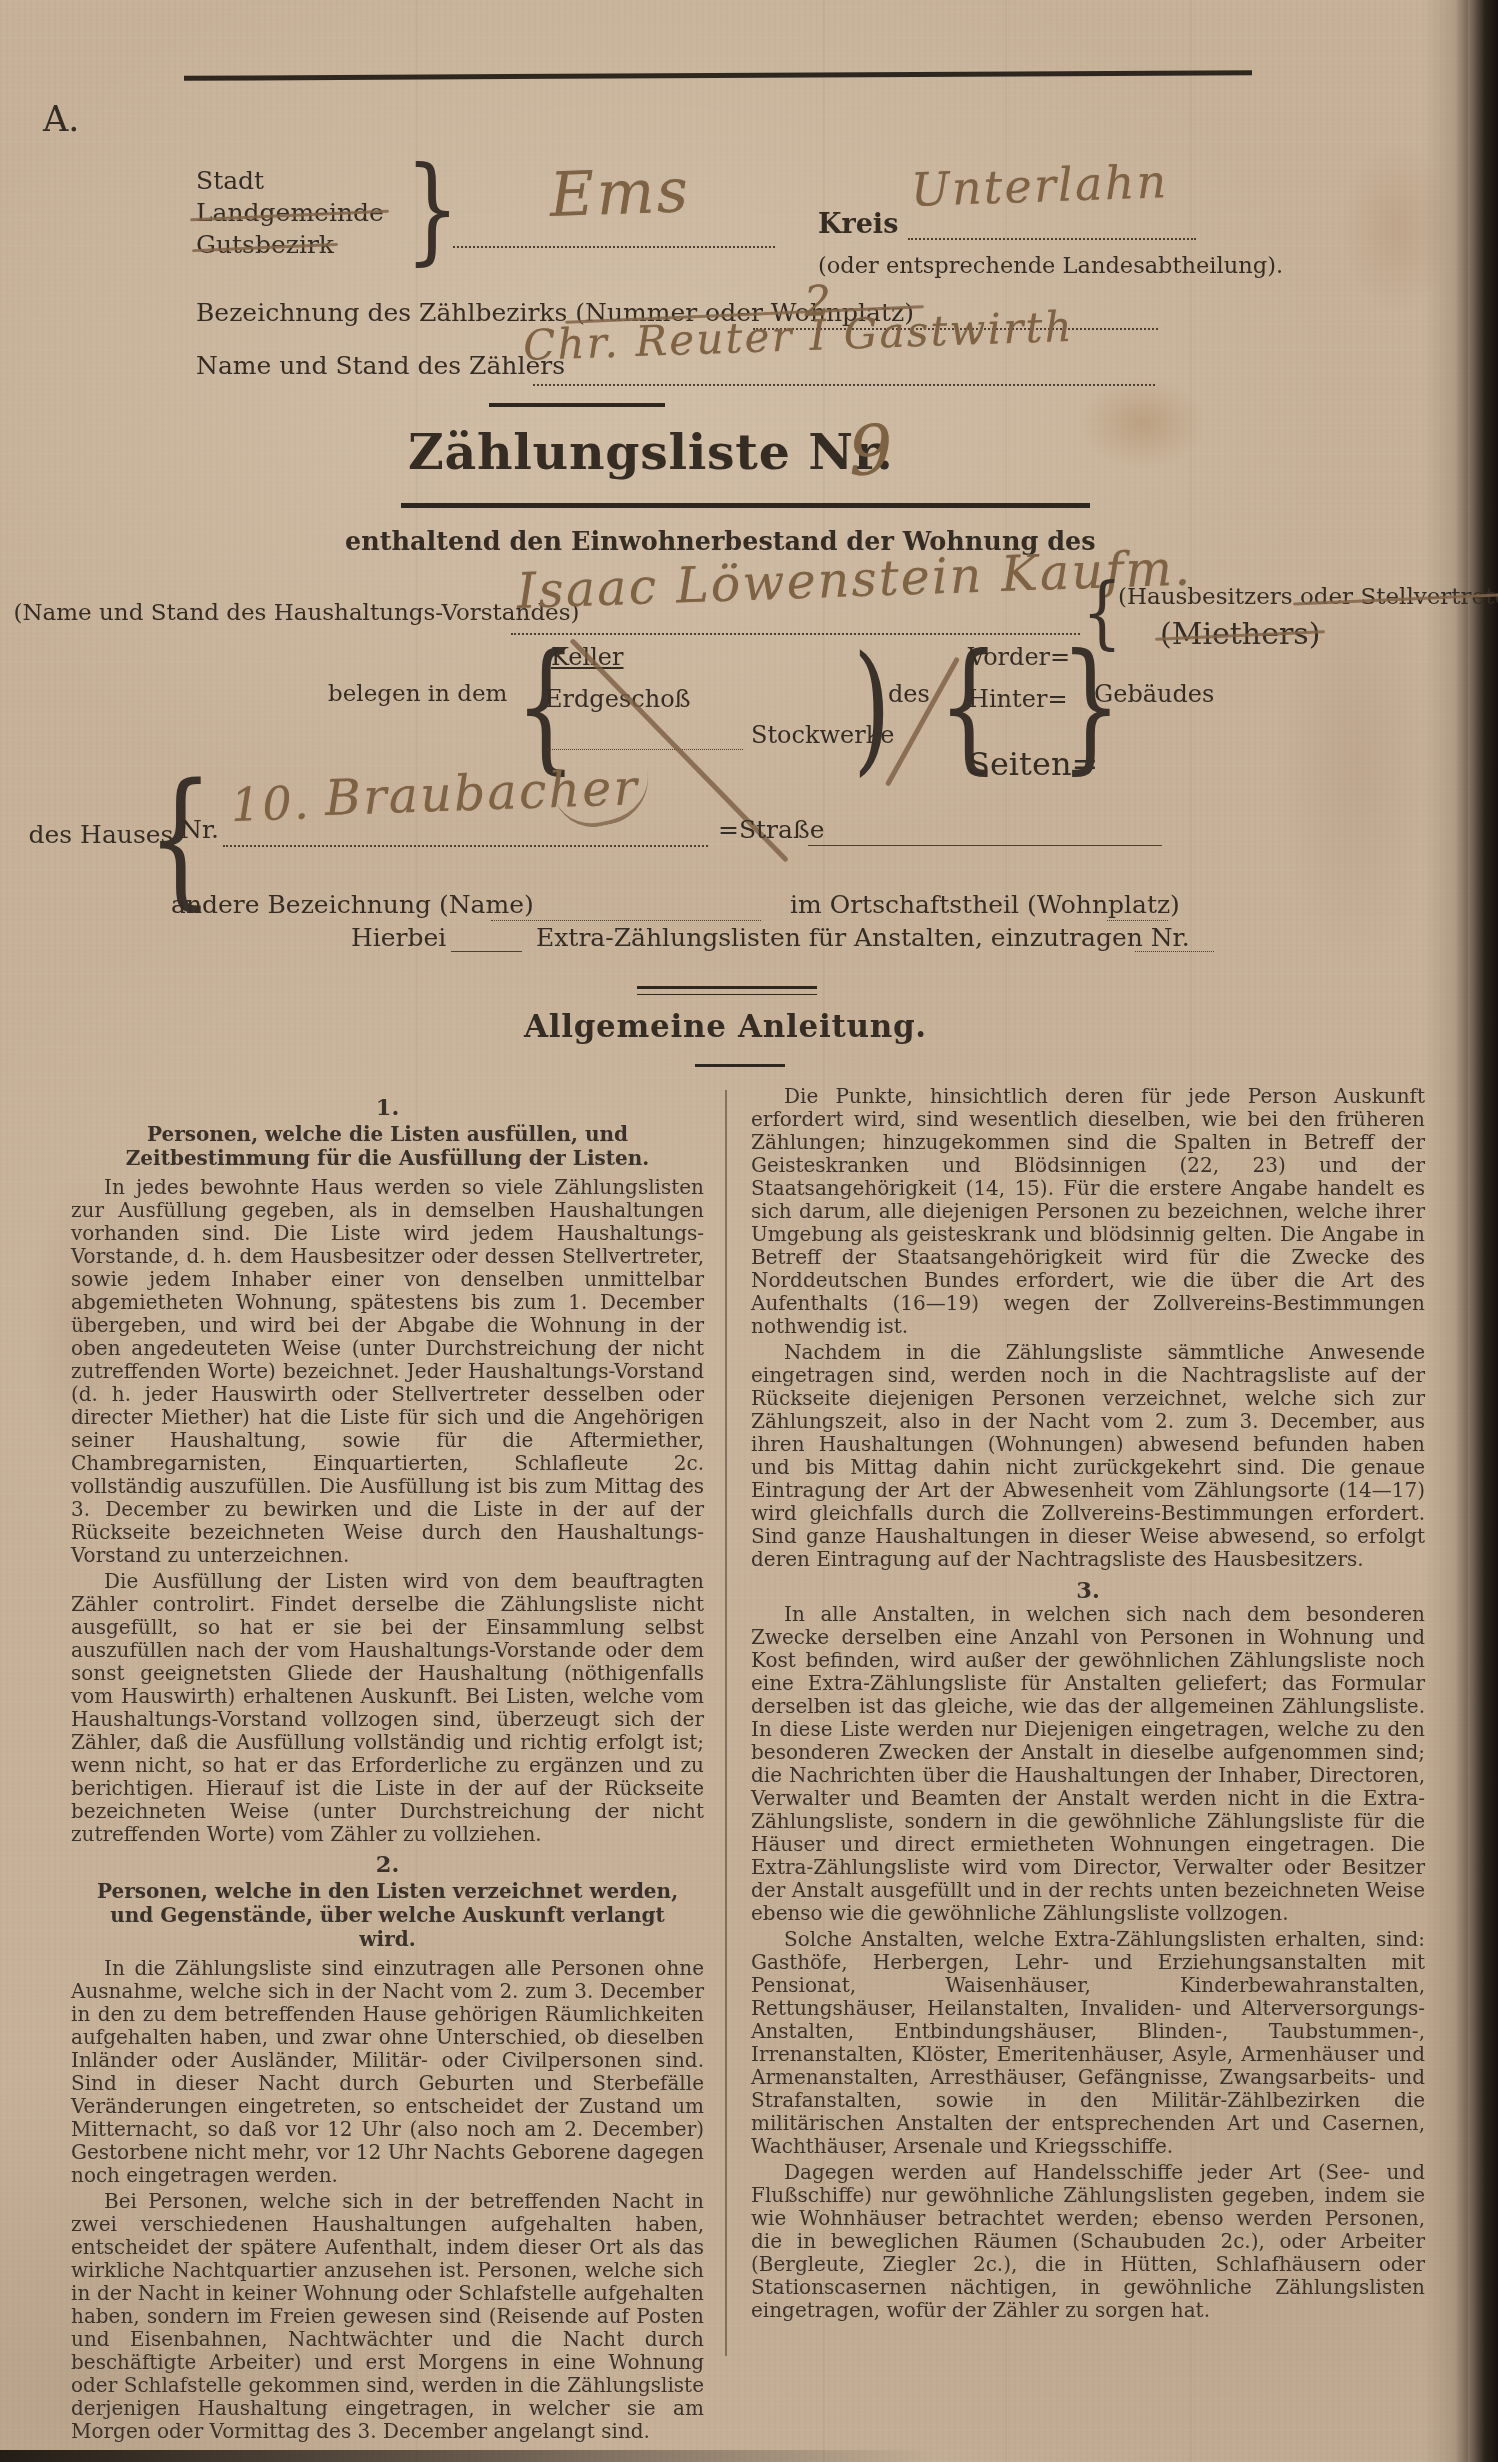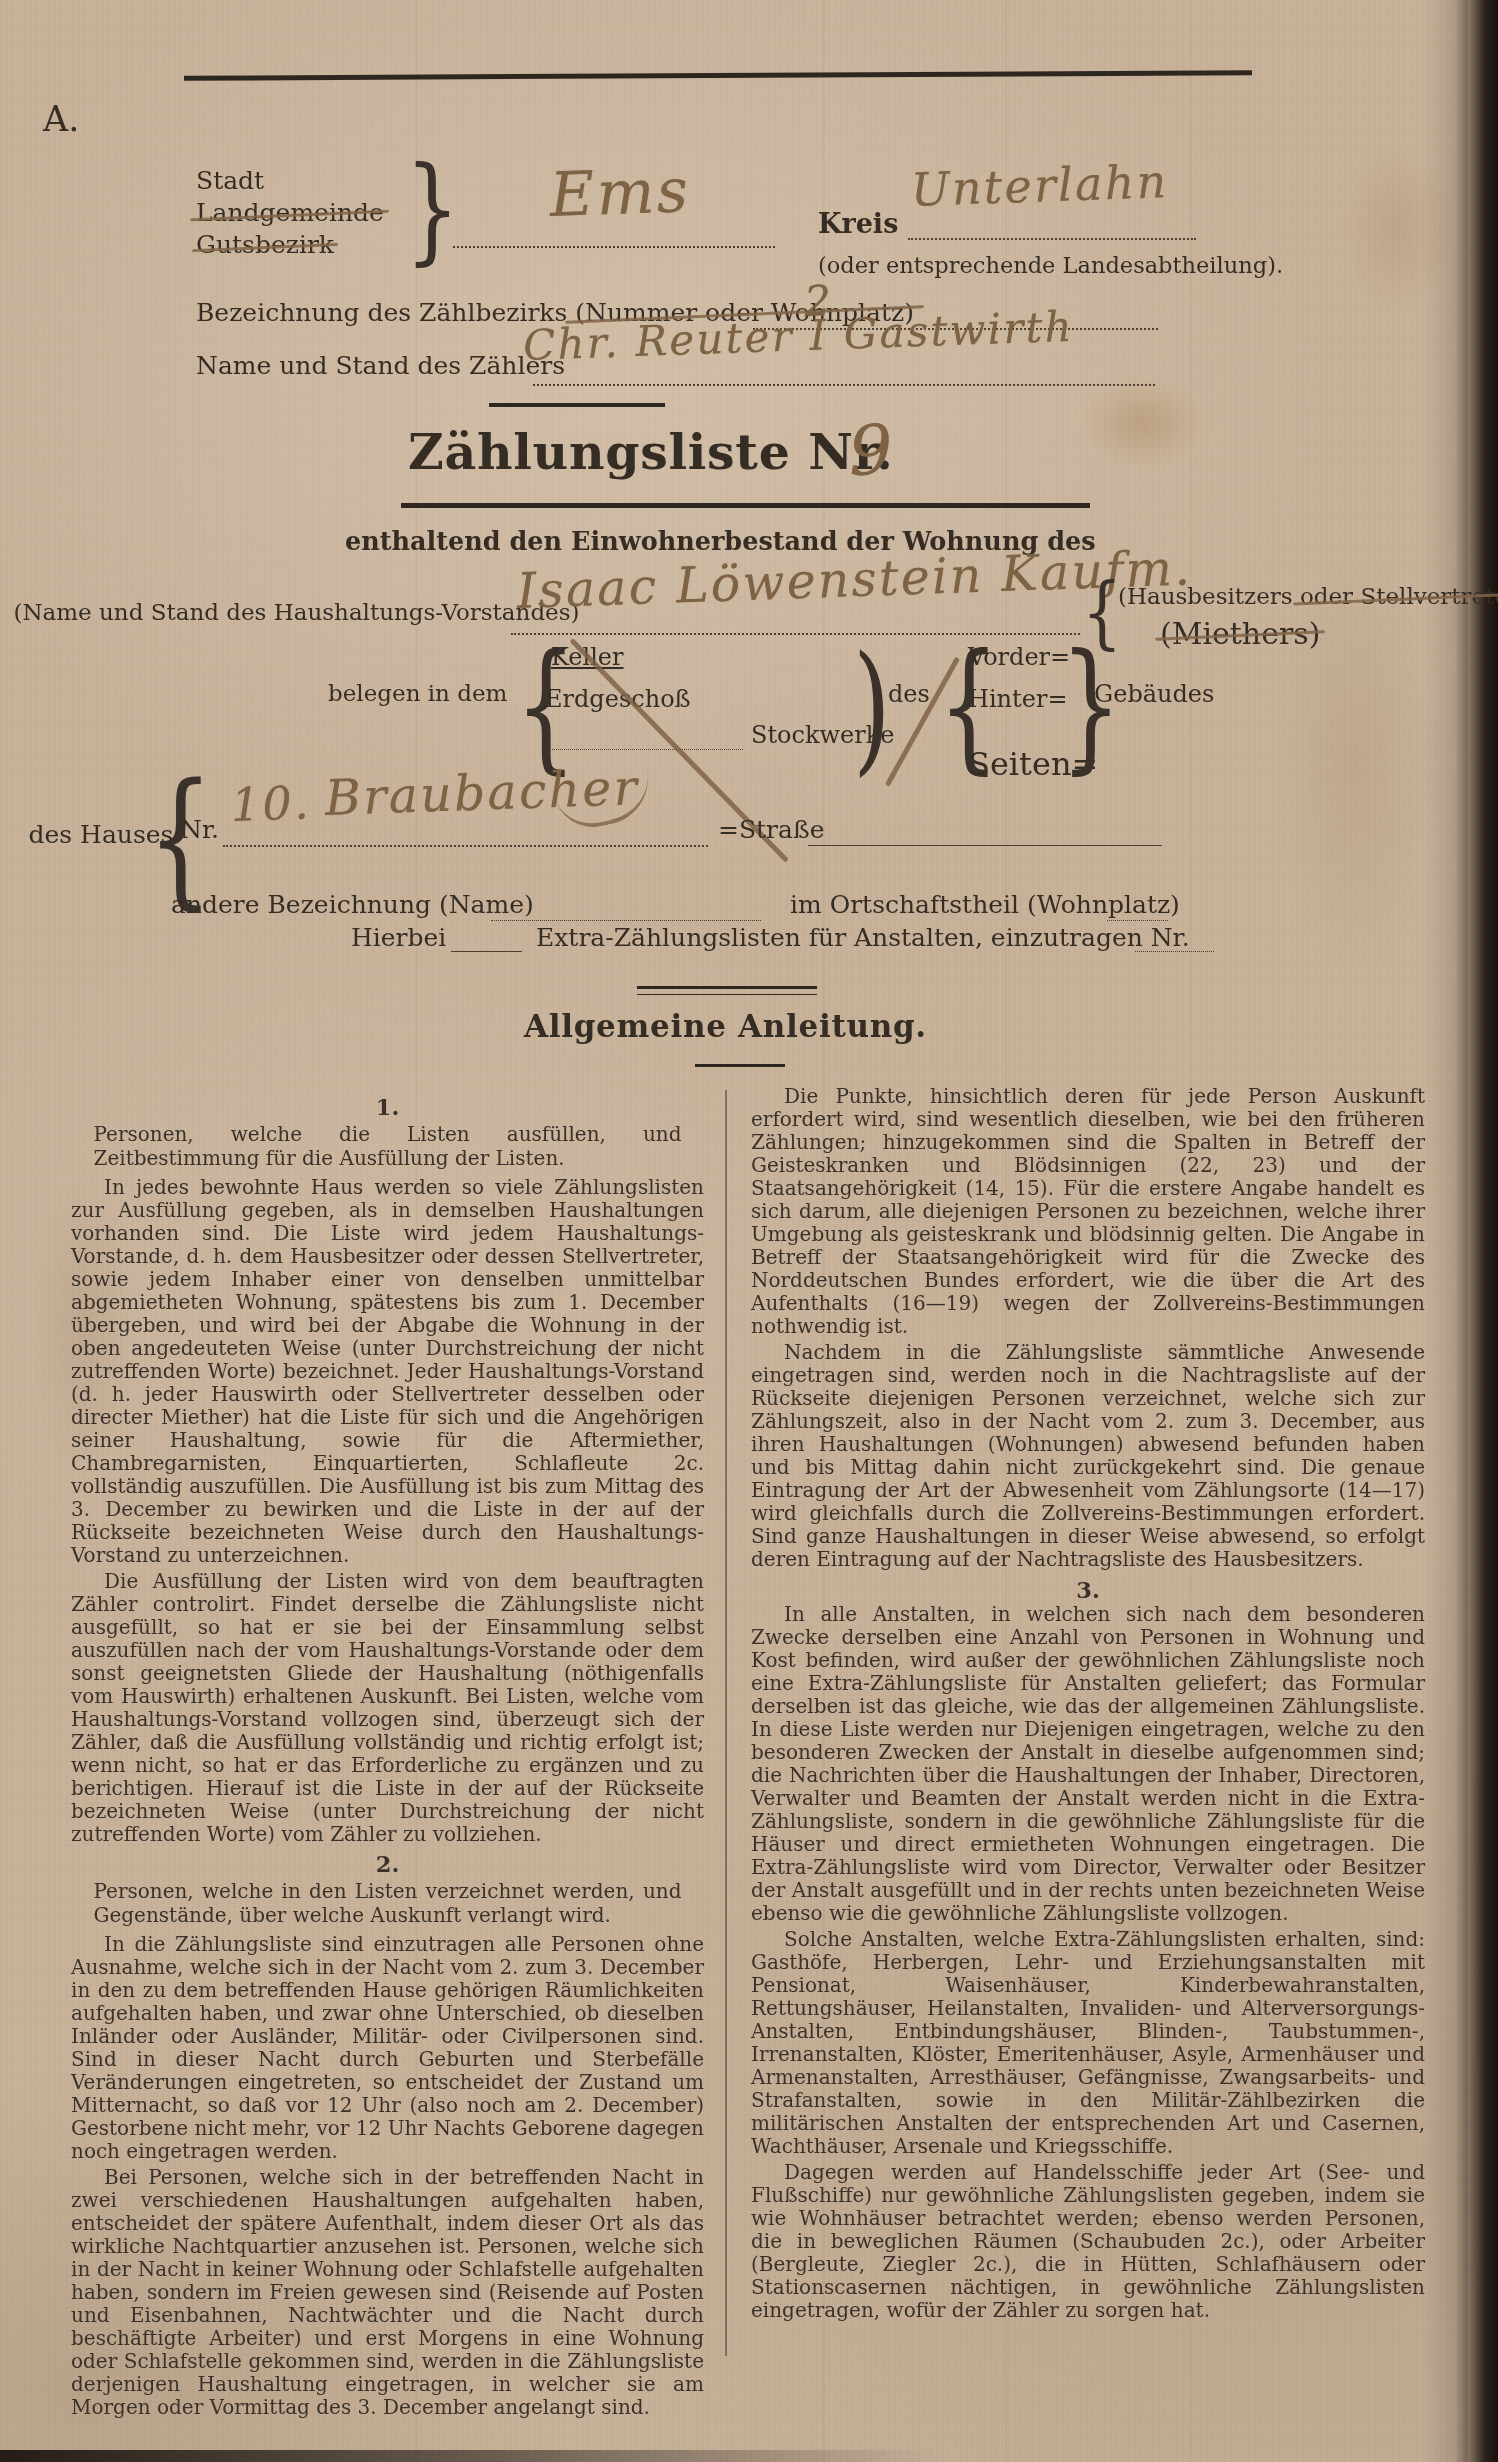--- a/index.html
+++ b/index.html
@@ -43,21 +43,21 @@
     background:rgba(128,100,72,.85);transform:rotate(-2.5deg);border-radius:1.5px;
   }
   .pen-stroke{position:absolute;height:5.2px;background:rgba(122,94,66,.8);border-radius:3px;transform-origin:0 0;}
   .pen-curl{position:absolute;border:0;border-bottom:4.5px solid rgba(122,94,66,.75);border-radius:0 0 52px 45px;}
 
   .brace{font-weight:200;color:#3a322a;line-height:1;}
 
   
   .col{position:absolute;font-size:20px;line-height:23px;text-align:justify;color:#3a322a;}
   .col-num{text-align:center;font-weight:bold;font-size:22.5px;margin:7.5px 0 1.5px 0;}
-  .col-head{font-weight:normal;font-size:20px;line-height:24px;margin:3px 22.5px 6px 22.5px;}
+  .col-head{text-align:center;font-weight:bold;font-size:20px;line-height:24px;margin:3px 22.5px 6px 22.5px;}
   .col-para{text-indent:33px;margin:0 0 3px 0;}
 
   .chainline{position:absolute;top:0;bottom:0;width:2.2px;background:rgba(100,78,58,.06);}
   .stain{position:absolute;border-radius:50%;pointer-events:none;}
 </style>
 </head>
 <body>
 
 <div class="page">
 

